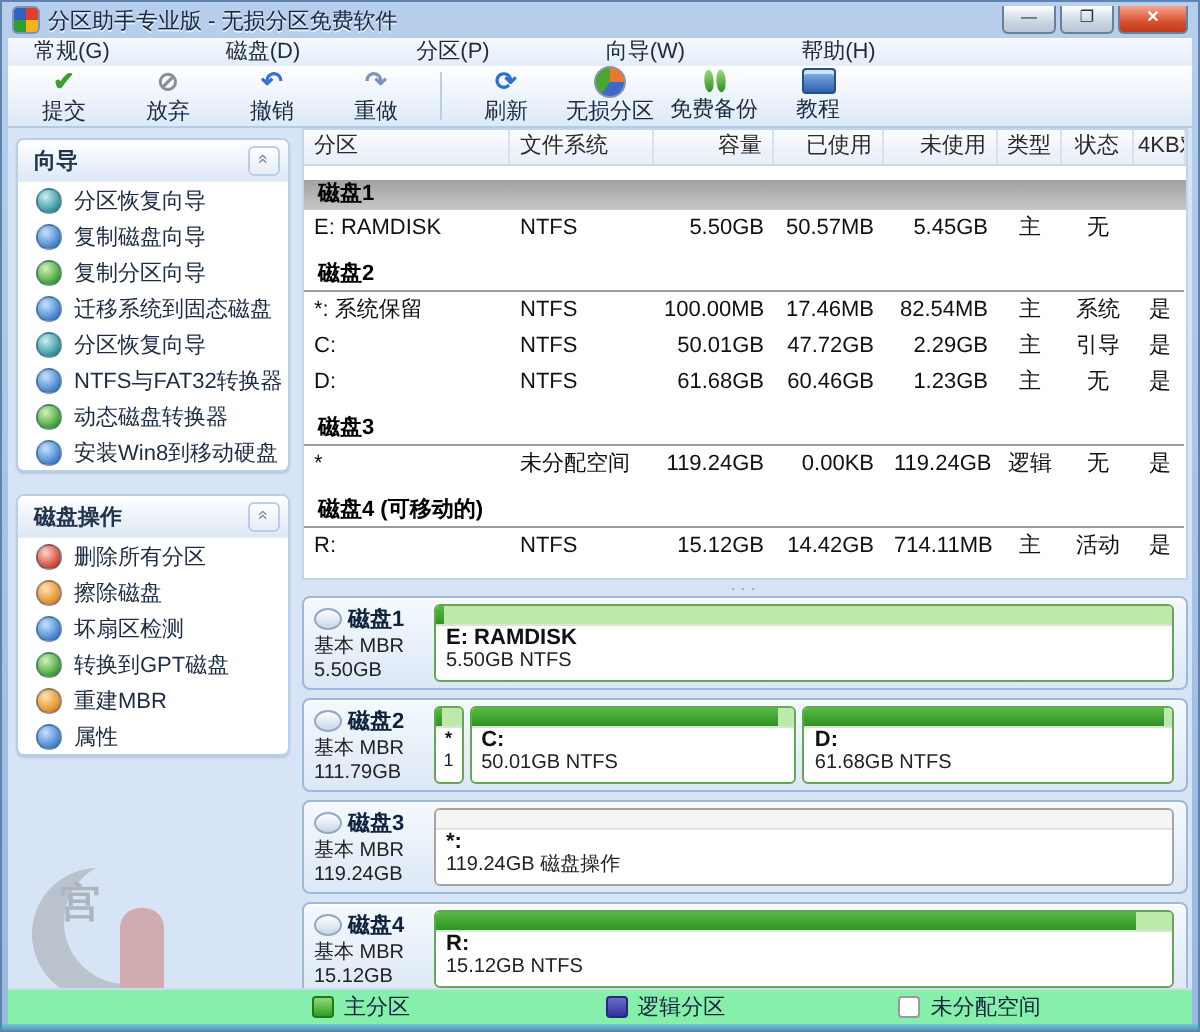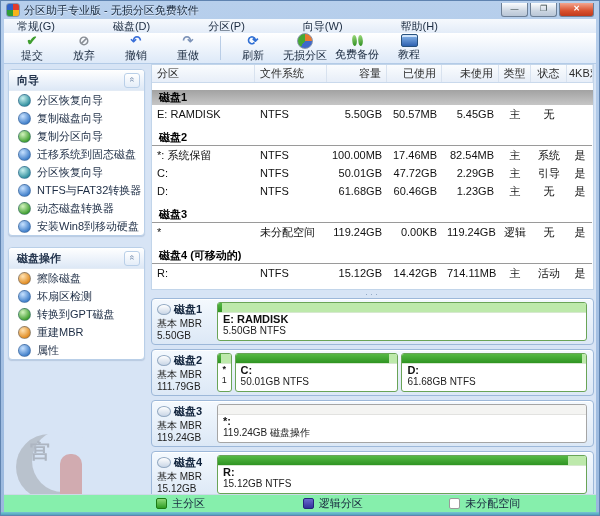--- a/index.html
+++ b/index.html
@@ -199,20 +199,24 @@
           <span>安装Win8到移动硬盘</span>
           </div>
       </div>
 
       <div class="spanel">
         <div class="spanel-h">
           <span class="spanel-title">磁盘操作</span>
           <span class="collapse"><span>«</span></span>
         </div>
         <div class="sitem">
+          <span class="s-icon r"></span>
+          <span>删除所有分区</span>
+          </div>
+        <div class="sitem">
           <span class="s-icon o"></span>
           <span>擦除磁盘</span>
           </div>
         <div class="sitem">
           <span class="s-icon"></span>
           <span>坏扇区检测</span>
           </div>
         <div class="sitem">
           <span class="s-icon g"></span>
           <span>转换到GPT磁盘</span>

